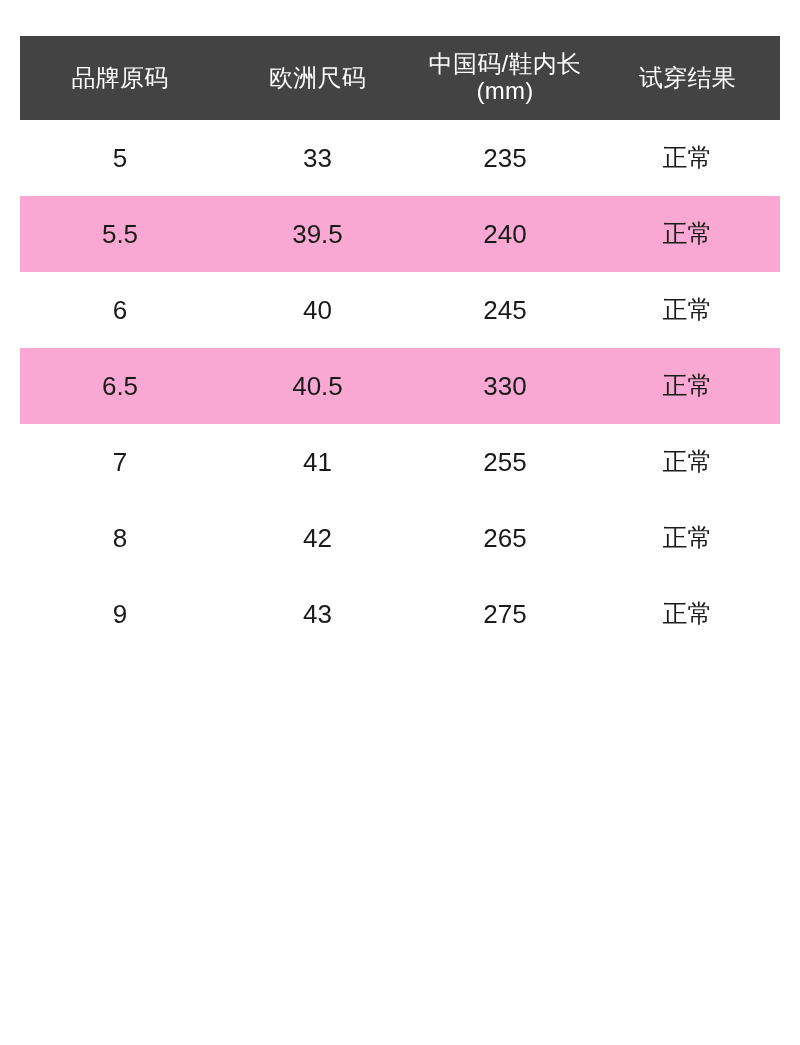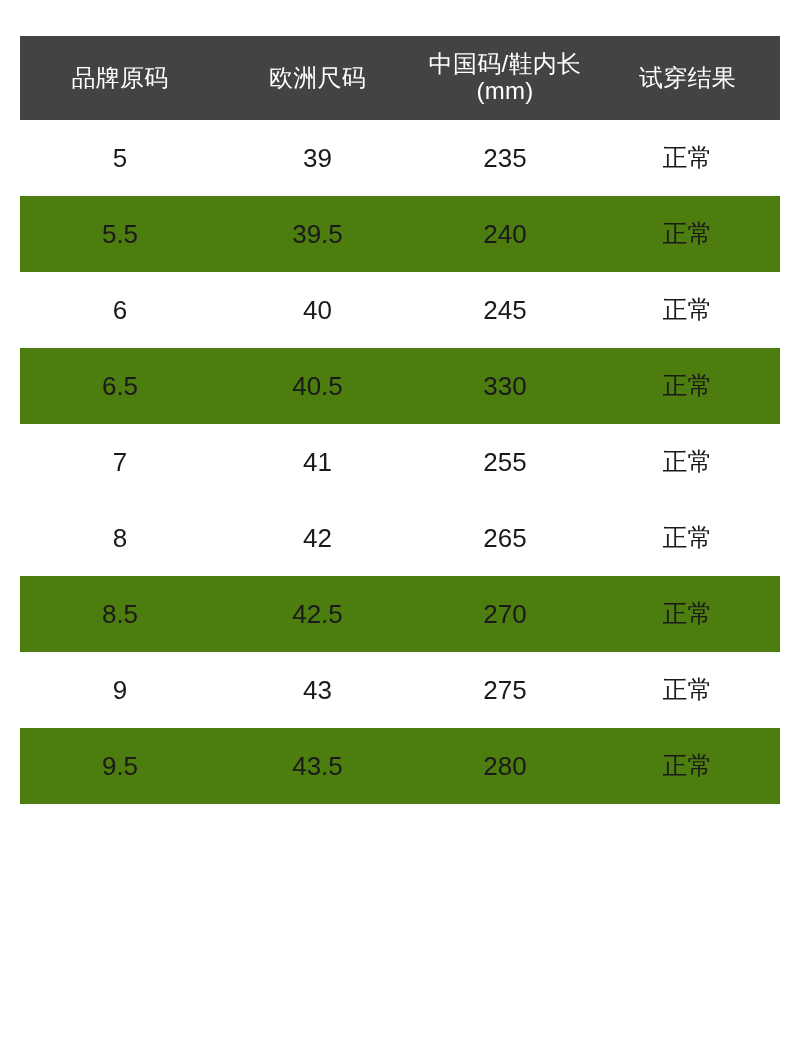--- a/index.html
+++ b/index.html
@@ -53,21 +53,21 @@
     font-size: 26px;
     font-weight: normal;
     text-align: center;
     vertical-align: middle;
     height: 76px;
     padding: 0 2px;
     line-height: 1.1;
   }
 
   tbody tr.row-odd  { background: #ffffff; }
-  tbody tr.row-even { background: #4d7c0f; }
+  tbody tr.row-even { background: #f9a8d4; }
 
   
   tbody td.cjk { font-size: 25px; }
 </style>
 </head>
 <body>
 
 <div id="size-chart-wrapper">
   <table id="size-chart">
     <colgroup>
@@ -84,21 +84,21 @@
           <span>中国码/鞋内长</span><br>
           <span>(mm)</span>
         </th>
         <th>试穿结果</th>
       </tr>
     </thead>
     <tbody id="size-chart-body">
 
     <tr class="row-odd">
           <td>5</td>
-          <td>39</td>
+          <td>33</td>
           <td>235</td>
           <td class="cjk">正常</td>
         </tr>
         <tr class="row-even">
           <td>5.5</td>
           <td>39.5</td>
           <td>240</td>
           <td class="cjk">正常</td>
         </tr>
         <tr class="row-odd">
@@ -118,33 +118,21 @@
           <td>41</td>
           <td>255</td>
           <td class="cjk">正常</td>
         </tr>
         <tr class="row-odd">
           <td>8</td>
           <td>42</td>
           <td>265</td>
           <td class="cjk">正常</td>
         </tr>
-        <tr class="row-even">
-          <td>8.5</td>
-          <td>42.5</td>
-          <td>270</td>
-          <td class="cjk">正常</td>
-        </tr>
         <tr class="row-odd">
           <td>9</td>
           <td>43</td>
           <td>275</td>
-          <td class="cjk">正常</td>
-        </tr>
-        <tr class="row-even">
-          <td>9.5</td>
-          <td>43.5</td>
-          <td>280</td>
           <td class="cjk">正常</td>
         </tr>
       </tbody>
   </table>
 </div>
 
 </body></html>

